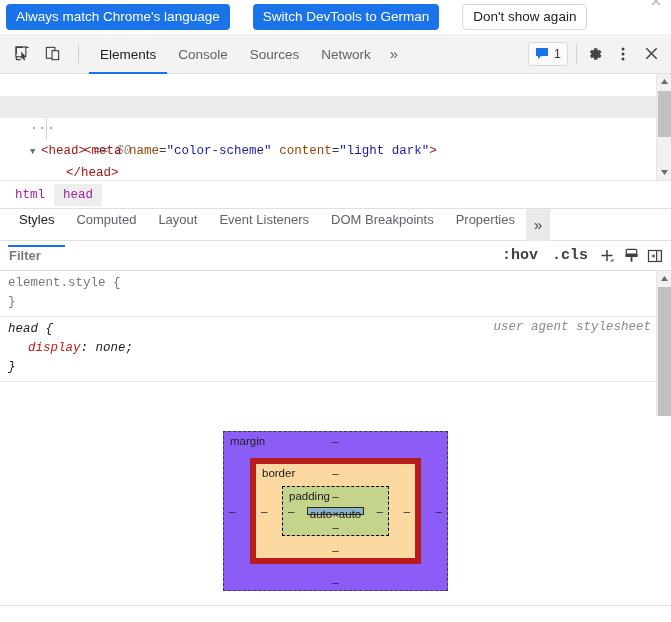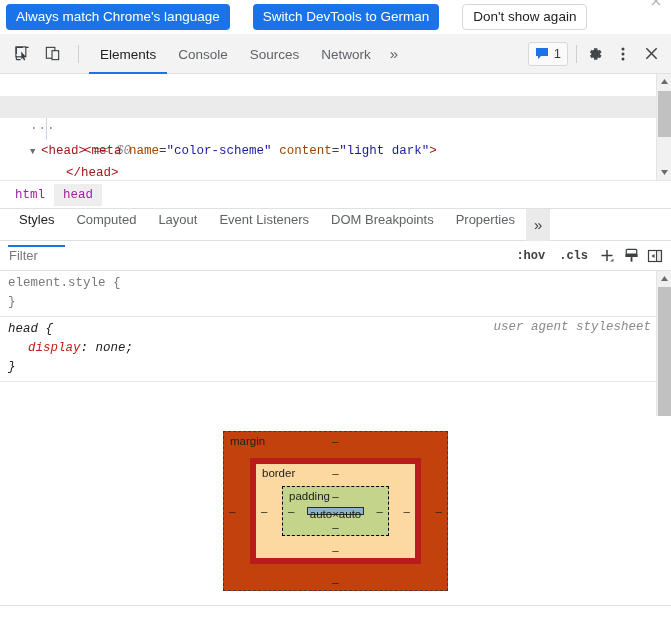--- a/index.html
+++ b/index.html
@@ -246,25 +246,26 @@
   .filter-input {
     flex: 1;
     border: none;
     outline: none;
     height: 28px;
     font-family: "Liberation Sans", sans-serif;
     font-size: 13px;
     color: #202124;
     padding-left: 9px;
     background: transparent;
+    font-weight: bold;
   }
   .filter-input::placeholder { color: #78797c; }
   .pseudo-btn {
     font-family: "Liberation Mono", monospace;
-    font-size: 12px;
+    font-size: 15px;
     color: #3c4043;
     padding: 0 7px;
     cursor: pointer;
     font-weight: bold;
   }
   .mini-icon {
     width: 24px;
     height: 24px;
     display: flex;
     align-items: center;
@@ -306,21 +307,21 @@
     position: relative;
     height: 190px;
     background: #ffffff;
     display: flex;
     align-items: center;
     justify-content: center;
   }
   .bm-margin {
     width: 225px;
     height: 160px;
-    background: #c2410c;
+    background: #8b5cf6;
     border: 1px dashed #3c3c3c;
     position: relative;
     box-sizing: border-box;
   }
   .bm-border {
     position: absolute;
     left: 26px; top: 26px; right: 26px; bottom: 26px;
     background: #fcd9a0;
     border: 6px solid #b91c1c;
     box-sizing: border-box;

